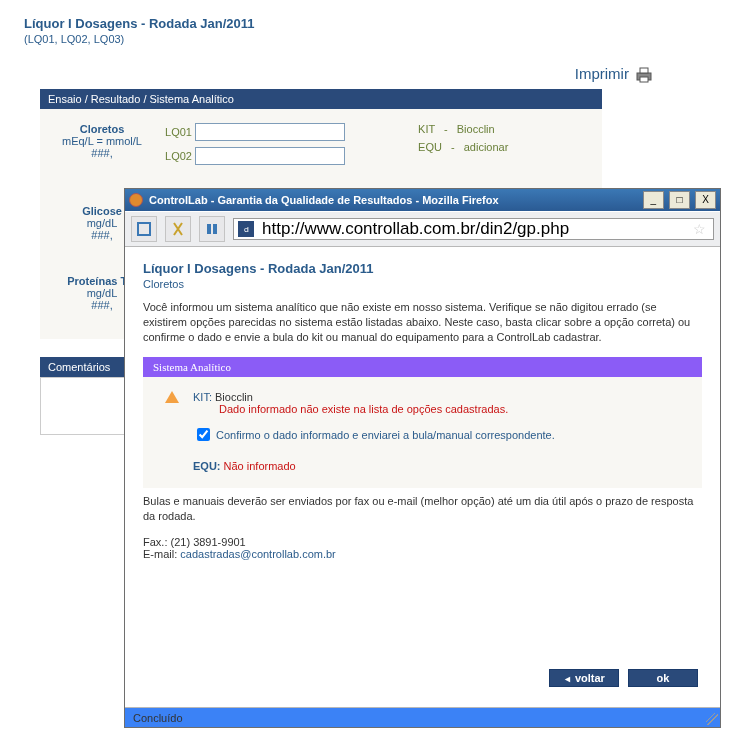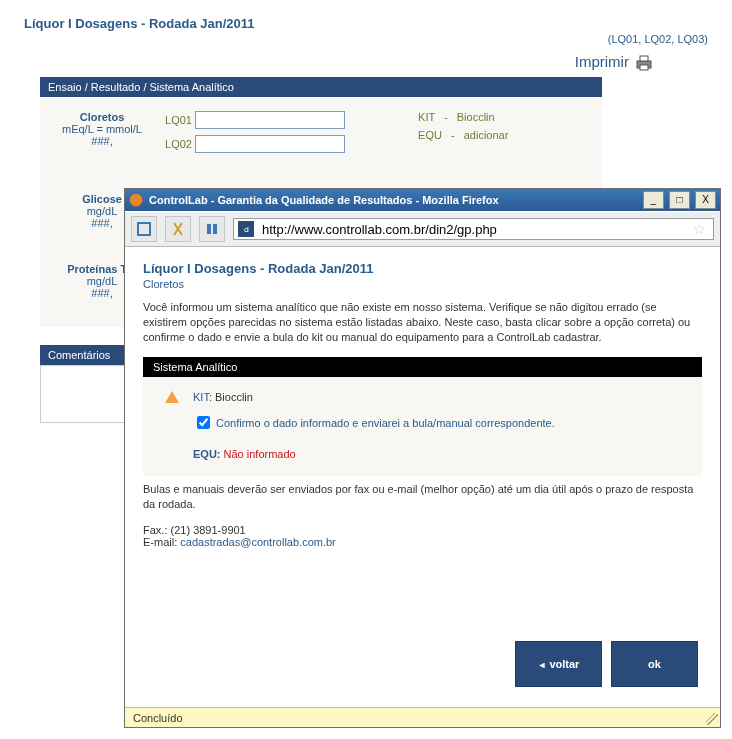--- a/index.html
+++ b/index.html
@@ -8,21 +8,21 @@
     padding: 0;
     font-family: Verdana, Arial, sans-serif;
     font-size: 11px;
     background: #ffffff;
     width: 732px;
     height: 739px;
     position: relative;
   }
   .page-wrapper { padding: 16px 24px; }
   .page-title { color: #2a5b8b; font-weight: bold; font-size: 13px; margin: 0; }
-  .page-codes { color: #2a5b8b; font-size: 11px; margin: 2px 0 8px 0; text-align: right; }
+  .page-codes { color: #2a5b8b; font-size: 11px; margin: 2px 0 20px 0; }
   .print-row { text-align: right; padding-right: 54px; margin-bottom: 4px; }
   .print-link { color: #2a5b8b; font-size: 15px; cursor: pointer; }
   .print-icon { display:inline-block; vertical-align: middle; margin-left:4px; }
 
   .panel-header {
     background: #2a4a7a;
     color: #ffffff;
     padding: 4px 8px;
     font-size: 11px;
   }
@@ -98,35 +98,35 @@
     background:#e8e8ea; border:1px solid #c4c4c4;
     display:flex; align-items:center; justify-content:center;
     cursor:pointer;
   }
   .ff-urlbar {
     flex:1; display:flex; align-items:center;
     background:#fff; border:1px solid #9a9a9a;
     height:22px; padding:0 4px;
   }
   .ff-urlbar .site-ico { width:16px; height:16px; background:#2a4a7a; color:#fff; font-size:8px; display:flex; align-items:center; justify-content:center; margin-right:6px; letter-spacing:-1px; }
-  .ff-urlbar input { border:0; outline:0; flex:1; font-size:13px; height:18px; }
+  .ff-urlbar input { border:0; outline:0; flex:1; font-size:17px; height:18px; }
   .ff-urlbar .star { width:16px; color:#ccc; font-size:14px; cursor:pointer; }
 
   .ff-content {
     flex:1; background:#ffffff; overflow:hidden;
     padding: 14px 18px 8px 18px;
     position:relative;
   }
   .modal-title { color:#2a5b8b; font-weight:bold; font-size:13px; }
   .modal-subtitle { color:#2a5b8b; font-size:11px; margin:2px 0 10px 0; }
   .modal-para { color:#333; font-size:11px; line-height:15px; margin:6px 0 12px 0; }
 
   .sa-panel { border:0; }
   .sa-header {
-    background:#000000; color:#fff; padding:4px 10px; font-size:11px;
+    background:#8b5cf6; color:#fff; padding:4px 10px; font-size:11px;font-family:Liberation Serif, serif;
   }
   .sa-body {
     background:#f8f7f3; padding: 14px 22px 16px 50px;
     font-size:11px;
   }
   .sa-line { margin-bottom: 4px; position:relative; }
   .warn-ico {
     position:absolute; left:-28px; top:0;
     width:0; height:0;
     border-left:7px solid transparent;
@@ -142,27 +142,27 @@
   .sa-equ-lbl { color:#2a5b8b; font-weight:bold; }
   .sa-equ-val { color:#c91414; }
 
   .fax-row { font-size:11px; color:#333; margin-top:8px; }
   .email-link { color:#2a5b8b; text-decoration:none; }
 
   .btn-row { position:absolute; right:22px; bottom:20px; }
   .ui-btn {
     background:#2a4a7a; color:#fff; border:1px solid #1a3a6a;
     font-size:11px; font-weight:bold;
-    padding:16px 0; width:87px; text-align:center;
+    padding:2px 0; width:70px; text-align:center;
     display:inline-block; margin-left:6px; cursor:pointer;
   }
   .ui-btn .arrow { font-size:9px; margin-right:3px; }
 
   .ff-status {
-    height:20px; background:#fef9c3;
+    height:20px; background:#3b82f6;
     border-top:1px solid #b8b8b8;
     font-size:11px; color:#333;
     padding: 2px 8px; display:flex; align-items:center;
     position:relative;
   }
   .ff-grip {
     position:absolute; right:2px; bottom:2px;
     width:12px; height:12px;
     background:
       linear-gradient(135deg, transparent 0 6px, #9a9a9a 6px 7px, transparent 7px 9px, #9a9a9a 9px 10px, transparent 10px 12px);
@@ -283,20 +283,21 @@
     <div class="modal-subtitle">Cloretos</div>
     <div class="modal-para">Você informou um sistema analítico que não existe em nosso sistema. Verifique se não digitou errado (se existirem opções parecidas no sistema estão listadas abaixo. Neste caso, basta clicar sobre a opção correta) ou confirme o dado e envie a bula do kit ou manual do equipamento para a ControlLab cadastrar.</div>
 
     <div class="sa-panel">
       <div class="sa-header">Sistema Analítico</div>
       <div class="sa-body">
         <div class="sa-line">
           <span class="warn-ico"></span>
           <span class="sa-kit-lbl">KIT:</span>
           <span class="sa-kit-val">Biocclin</span>
+          <span class="sa-err">Dado informado não existe na lista de opções cadastradas.</span>
         </div>
         <label class="sa-confirm">
           <input type="checkbox" checked="" style="">
           <span>Confirmo o dado informado e enviarei a bula/manual correspondente.</span>
         </label>
         <div class="sa-equ-row">
           <span class="sa-equ-lbl">EQU:</span>
           <span class="sa-equ-val">Não informado</span>
         </div>
       </div>

